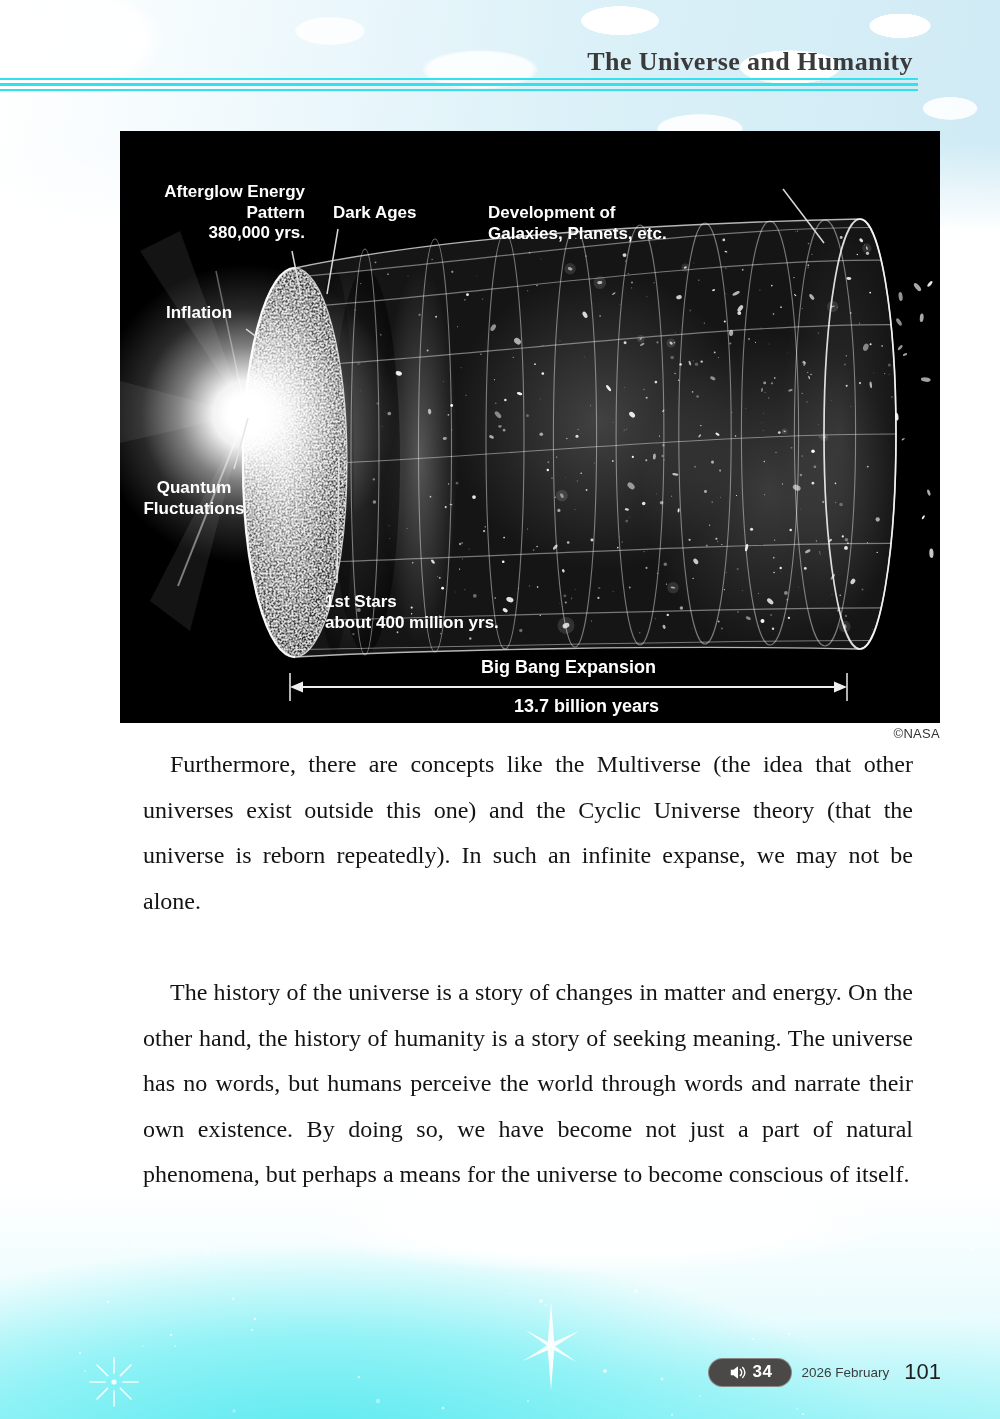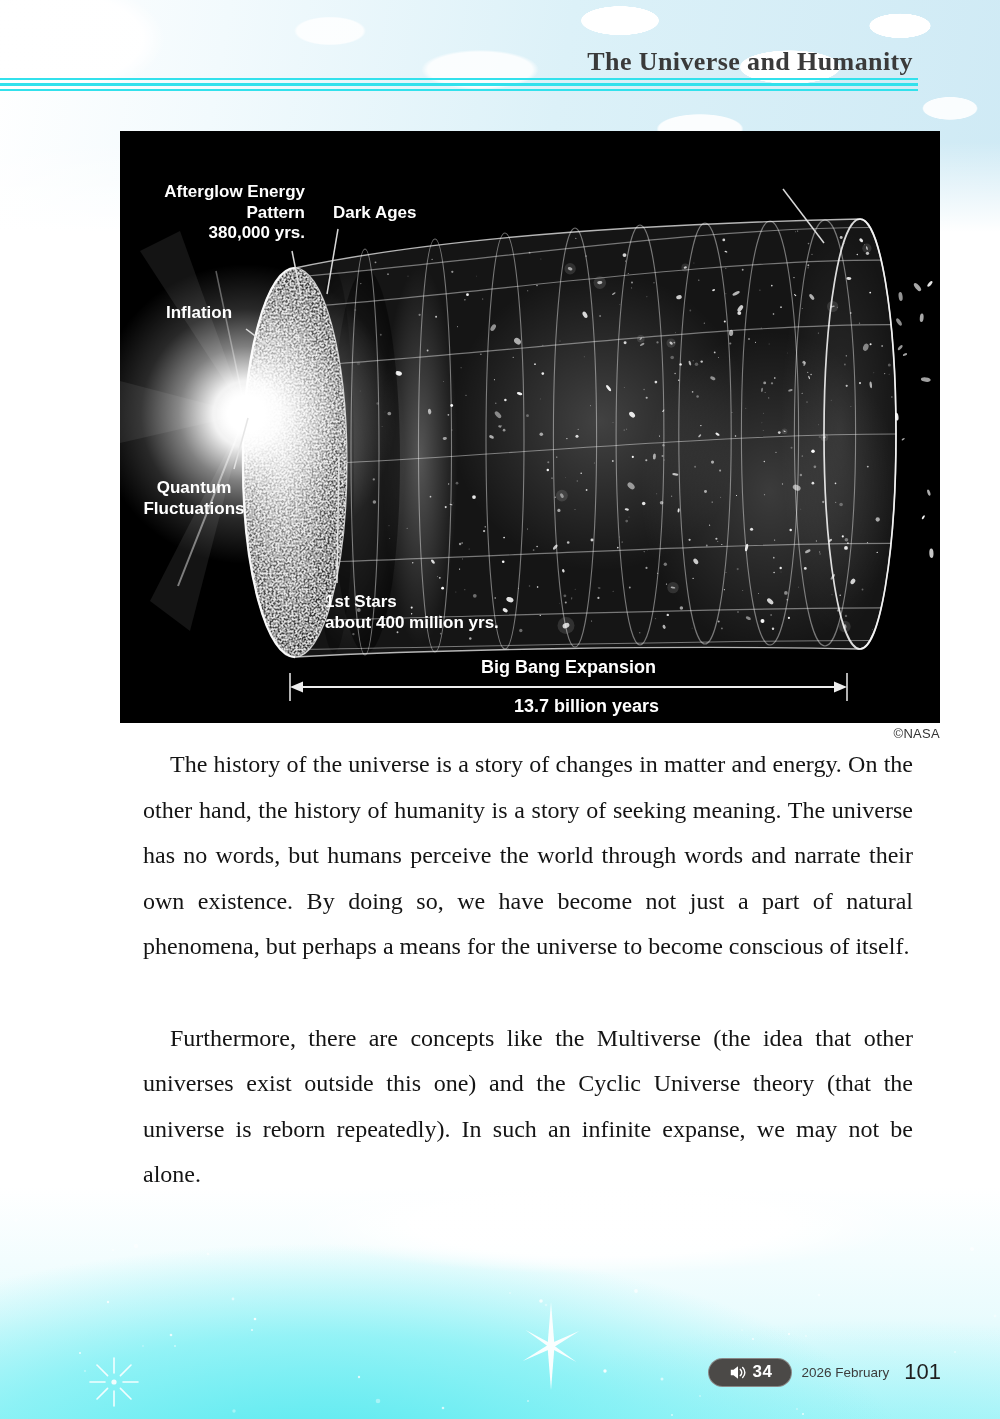--- a/index.html
+++ b/index.html
@@ -702,38 +702,42 @@
         <line x1="727" y1="542" x2="727" y2="570" stroke="#eee" stroke-width="1.5"></line>
       </g>
     </svg>
 
     <div class="flabel lbl-afterglow">
       <span>Afterglow Energy</span>
       <span>Pattern</span>
       <span>380,000 yrs.</span>
     </div>
     <div class="flabel lbl-darkages">Dark Ages</div>
+    <div class="flabel lbl-development">
+      <span>Development of</span>
+      <span>Galaxies, Planets, etc.</span>
+    </div>
     <div class="flabel lbl-inflation">Inflation</div>
     <div class="flabel lbl-quantum">
       <span>Quantum</span>
       <span>Fluctuations</span>
     </div>
     <div class="flabel lbl-firststars">
       <span>1st Stars</span>
       <span>about 400 million yrs.</span>
     </div>
     <div class="flabel lbl-bigbang">Big Bang Expansion</div>
     <div class="flabel lbl-years">13.7 billion years</div>
   </figure>
 
   <div class="credit">©NASA</div>
 
   <main class="body-text">
+    <p>Furthermore, there are concepts like the Multiverse (the idea that other universes exist outside this one) and the Cyclic Universe theory (that the universe is reborn repeatedly). In such an infinite expanse, we may not be alone.</p>
     <p>The history of the universe is a story of changes in matter and energy. On the other hand, the history of humanity is a story of seeking meaning. The universe has no words, but humans perceive the world through words and narrate their own existence. By doing so, we have become not just a part of natural phenomena, but perhaps a means for the universe to become conscious of itself.</p>
-    <p>Furthermore, there are concepts like the Multiverse (the idea that other universes exist outside this one) and the Cyclic Universe theory (that the universe is reborn repeatedly). In such an infinite expanse, we may not be alone.</p>
   </main>
 
   <footer class="page-footer">
     <div class="audio-pill">
       <svg width="18" height="15" viewBox="0 0 20 16">
         <path d="M2 5h3l5-4v14l-5-4H2z" fill="#fff"></path>
         <path d="M12.5 4.5a4.5 4.5 0 0 1 0 7" stroke="#fff" stroke-width="1.6" fill="none" stroke-linecap="round"></path>
         <path d="M15.2 2.5a7.5 7.5 0 0 1 0 11" stroke="#fff" stroke-width="1.6" fill="none" stroke-linecap="round"></path>
       </svg>
       <span class="num">34</span>

